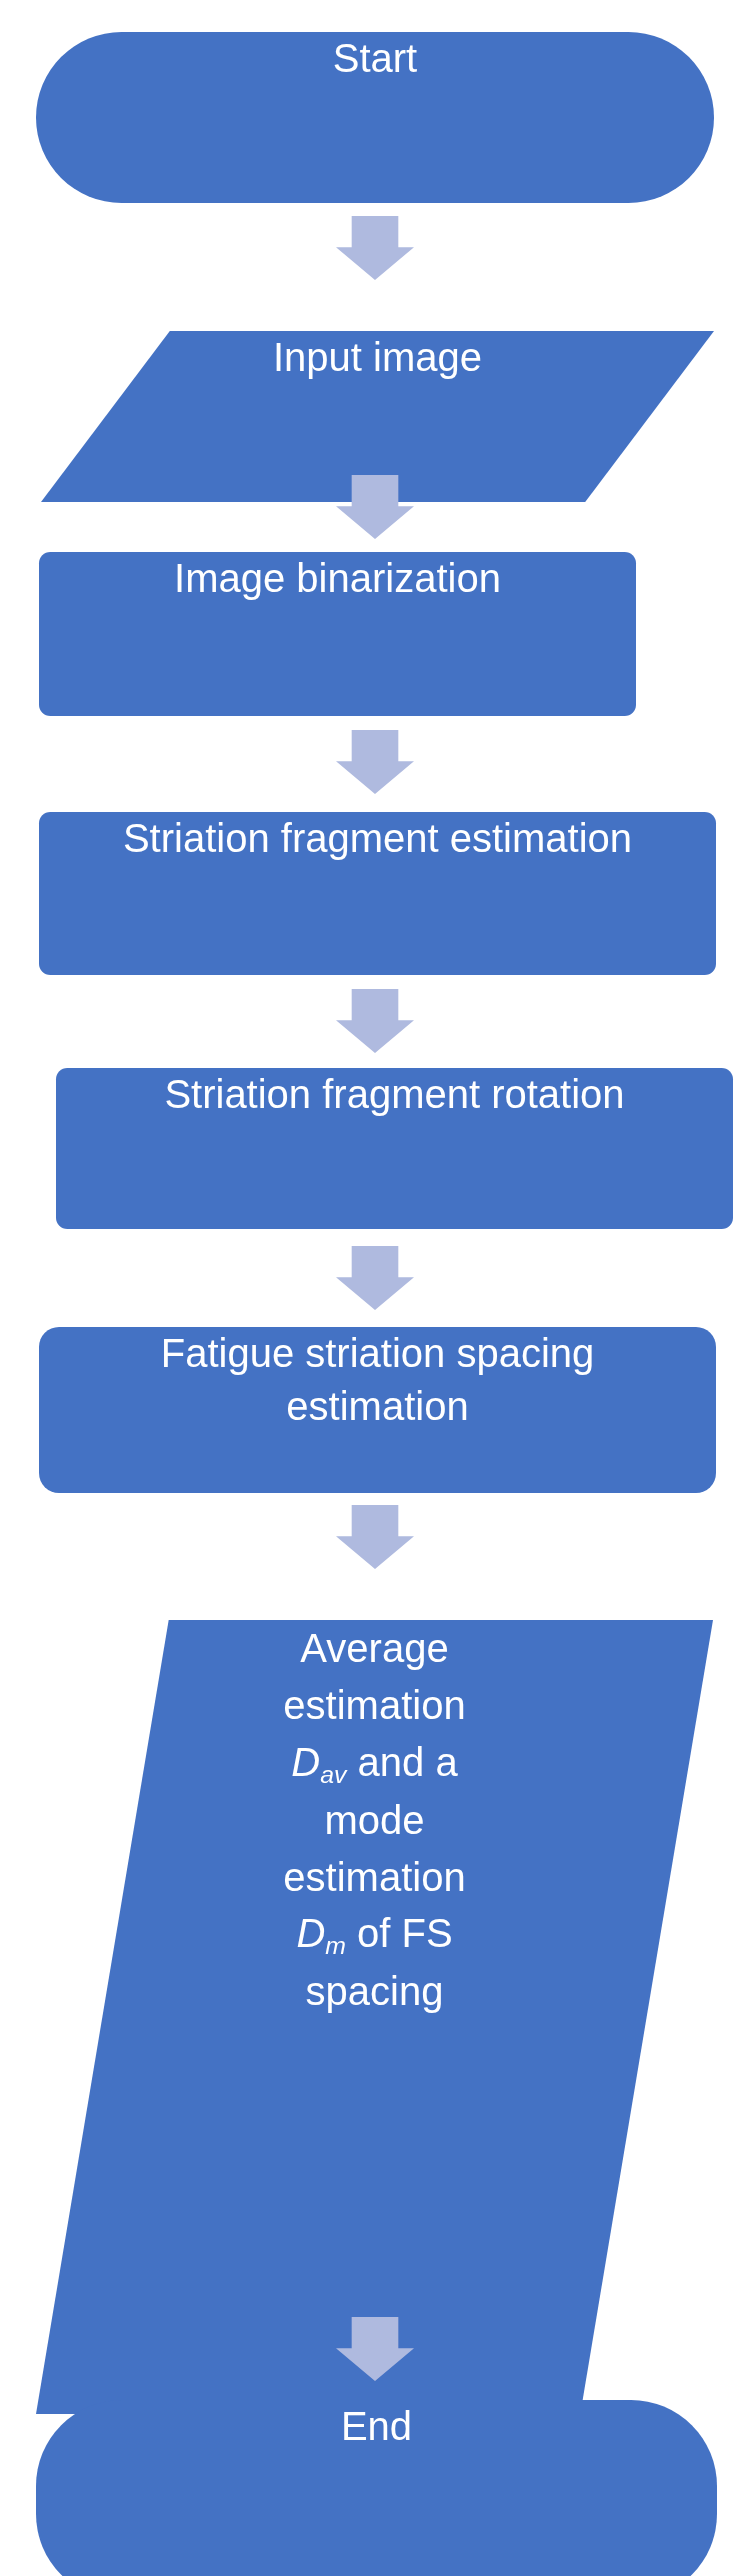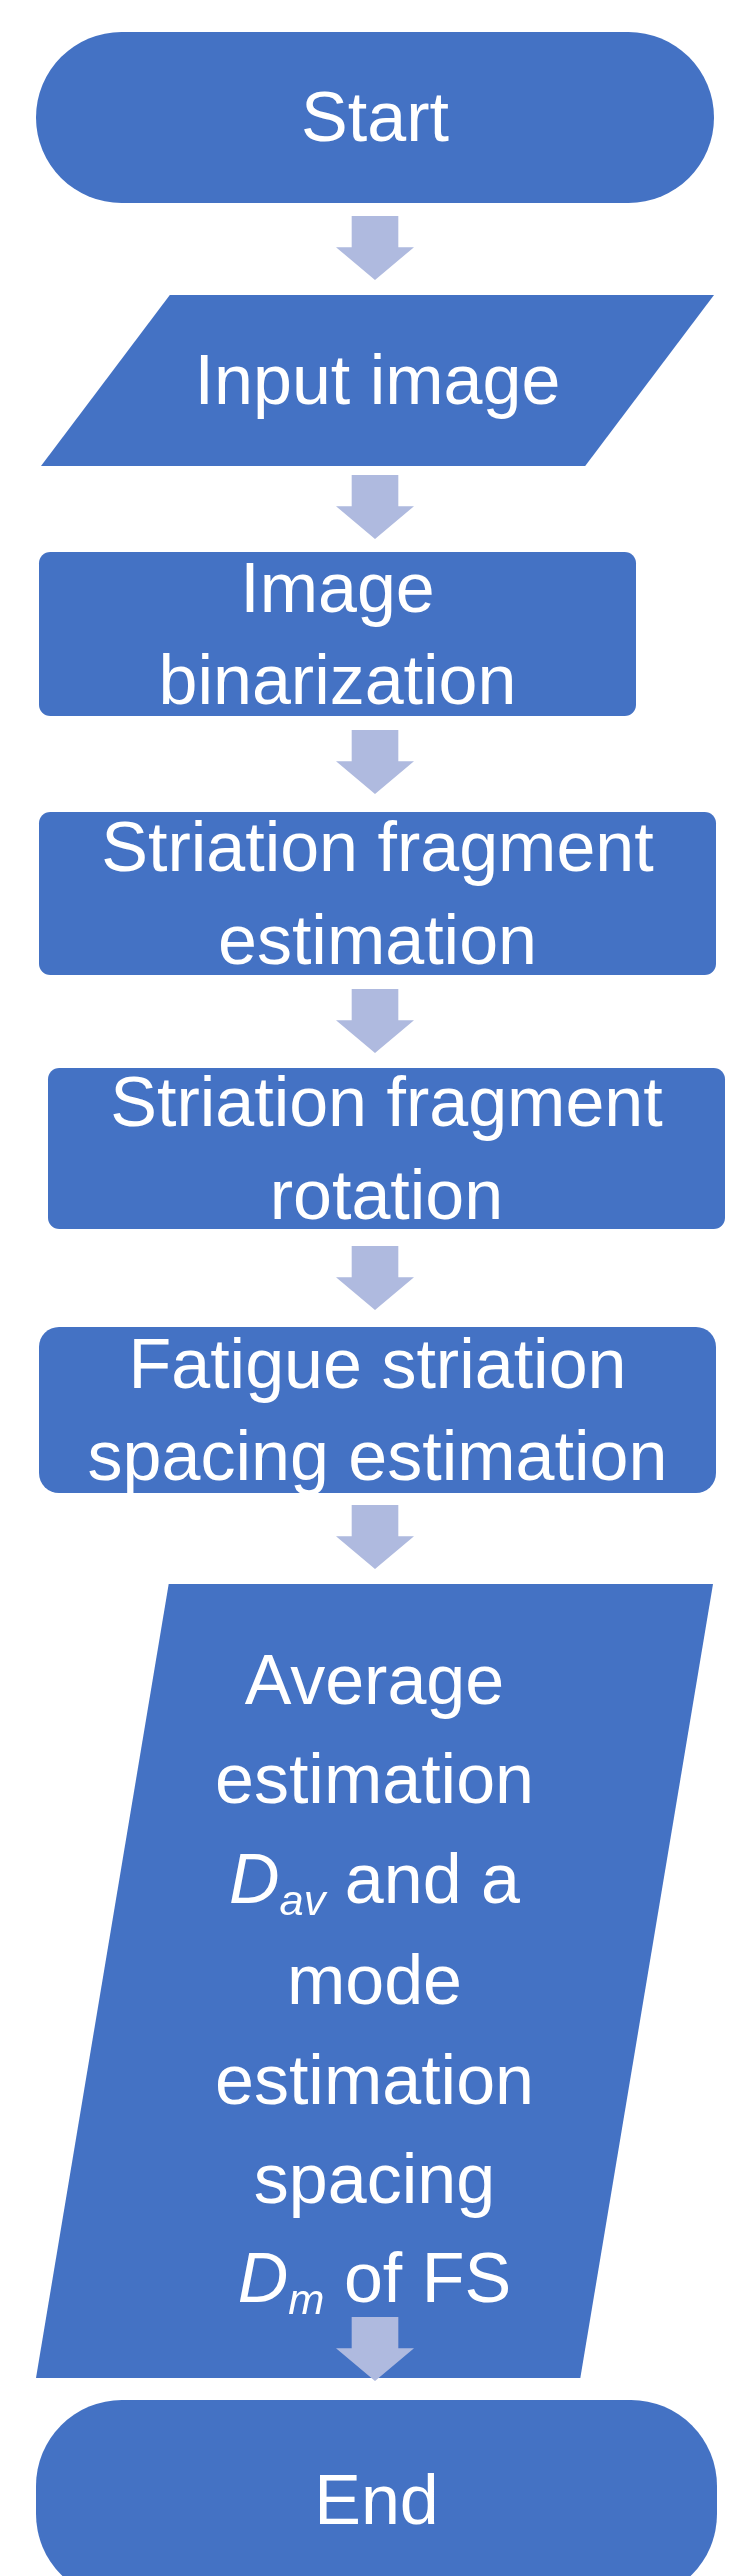--- a/index.html
+++ b/index.html
@@ -7,39 +7,38 @@
     position: relative;
     width: 751px;
     height: 2576px;
     background: #ffffff;
     font-family: "Liberation Sans", sans-serif;
     overflow: hidden;
   }
   .node {
     position: absolute;
     display: flex;
-    align-items: center;
     justify-content: center;
     text-align: center;
     color: #ffffff;
-    font-size: 70px;
+    font-size: 40px;
     line-height: 1.32;
     background: #4472C4;
   }
   .stadium { border-radius: 86px; }
   .rect    { border-radius: 11.3px; }
-  .para    { border-radius: 0; }
+  .para    { border-radius: 0; margin-top: 36px; }
 
   
   .n-start { left: 36px;  top: 32px;   width: 678px; height: 171px; }
   .n-input { left: 41px;  top: 295px;  width: 673px; height: 171px;
              clip-path: polygon(19.14% 0, 100% 0, 80.86% 100%, 0 100%); }
   .n-binar { left: 39px;  top: 552px;  width: 597px; height: 164px; }
   .n-selec { left: 39px;  top: 812px; width: 677px; height: 163px; }
-  .n-rotat { left: 48px;  top: 1068px; width: 677px; height: 161px; }
+  .n-rotat { left: 56px;  top: 1068px; width: 677px; height: 161px; }
   .n-fatig { left: 39px;  top: 1327px; width: 677px; height: 166px; border-radius: 20px; }
   .n-avg   { left: 36px;  top: 1584px; width: 677px; height: 794px;
              clip-path: polygon(19.6% 0, 100% 0, 80.4% 100%, 0 100%);
              line-height: 1.42; }
   .n-end   { left: 36px;  top: 2400px; width: 681px; height: 200px; }
 
   .label { max-width: 92%; }
   .n-avg .label { max-width: 60%; }
   .rich-line { display: block; }
   .it { font-style: italic; }
@@ -121,22 +120,22 @@
     </svg>
   </div>
 
   <div class="node para n-avg">
     <span class="label">
         <span class="rich-line"><span>Average</span></span>
         <span class="rich-line"><span>estimation</span></span>
         <span class="rich-line"><span class="it">D</span><span class="it sb">av</span><span> and a</span></span>
         <span class="rich-line"><span>mode</span></span>
         <span class="rich-line"><span>estimation</span></span>
+        <span class="rich-line"><span class="it">D</span><span class="it sb">m</span><span> of FS</span></span>
         <span class="rich-line"><span>spacing</span></span>
-        <span class="rich-line"><span class="it">D</span><span class="it sb">m</span><span> of FS</span></span>
       </span>
   </div>
 
   <div class="arrow a7">
     <svg viewBox="0 0 97 80" preserveAspectRatio="none" aria-hidden="true">
       <polygon points="19.5,0 77.5,0 77.5,39 97,39 48.5,80 0,39 19.5,39" fill="#AFBADF"></polygon>
     </svg>
   </div>
 
   <div class="node stadium n-end">

